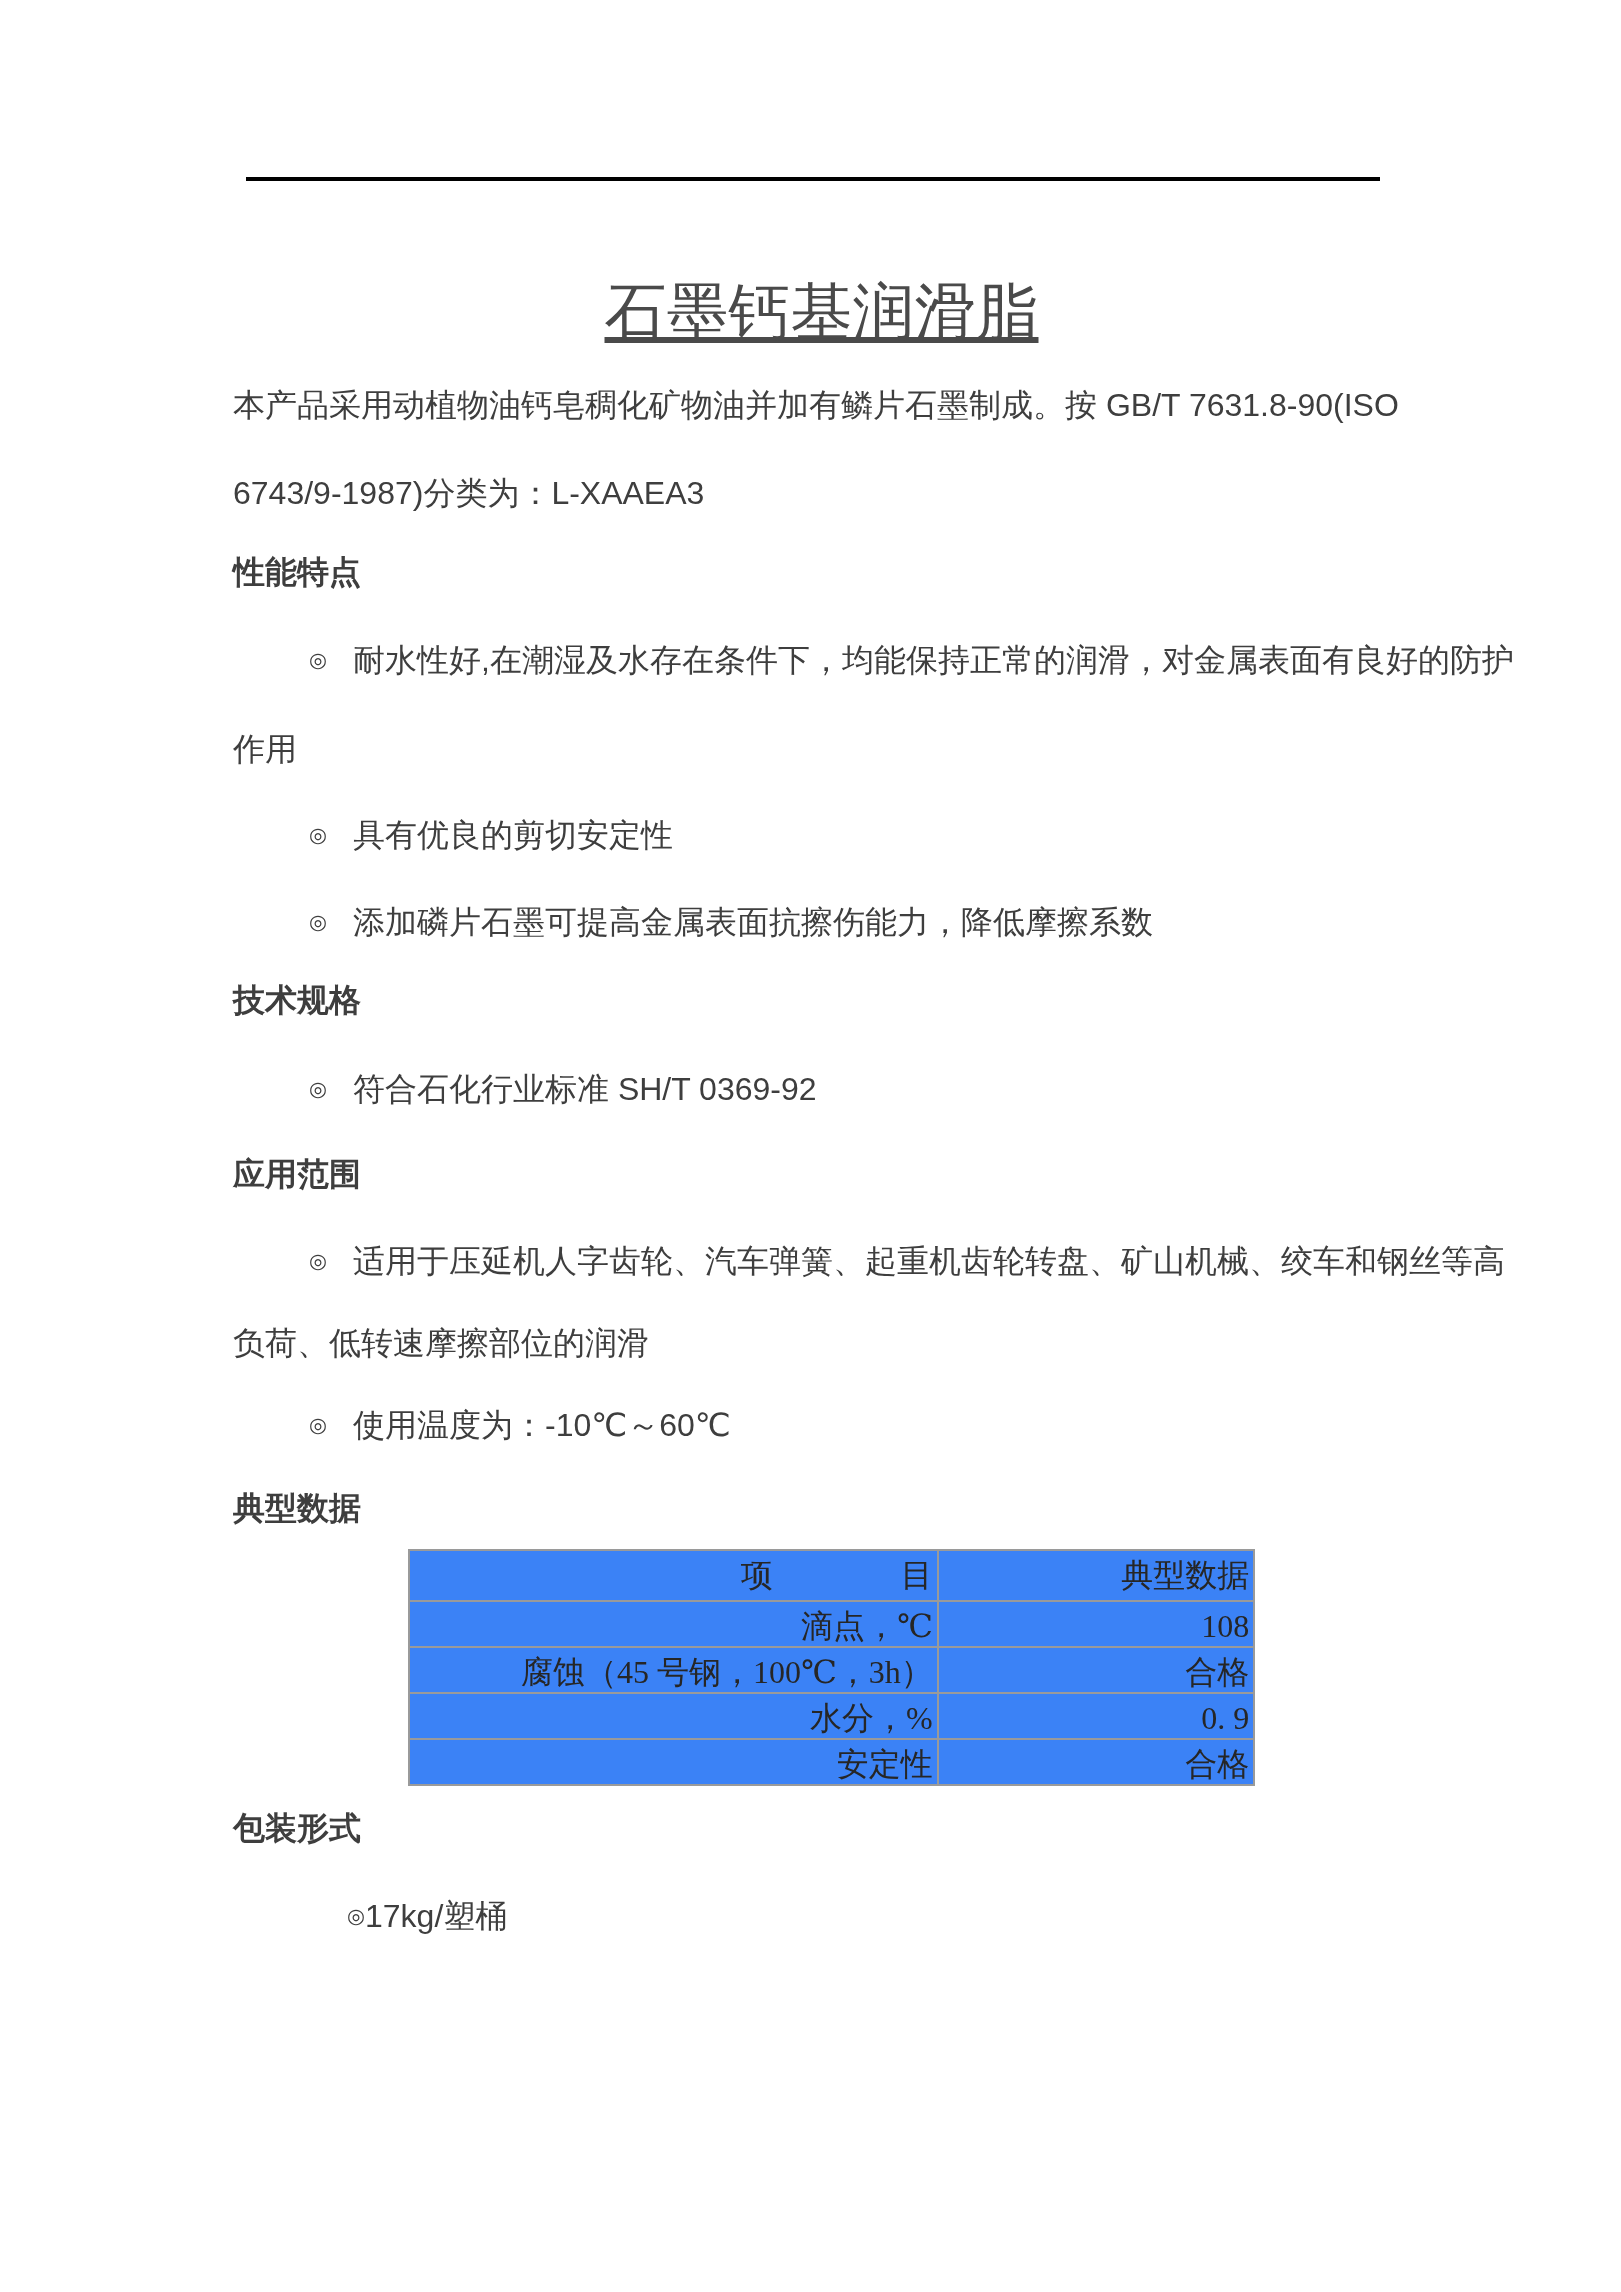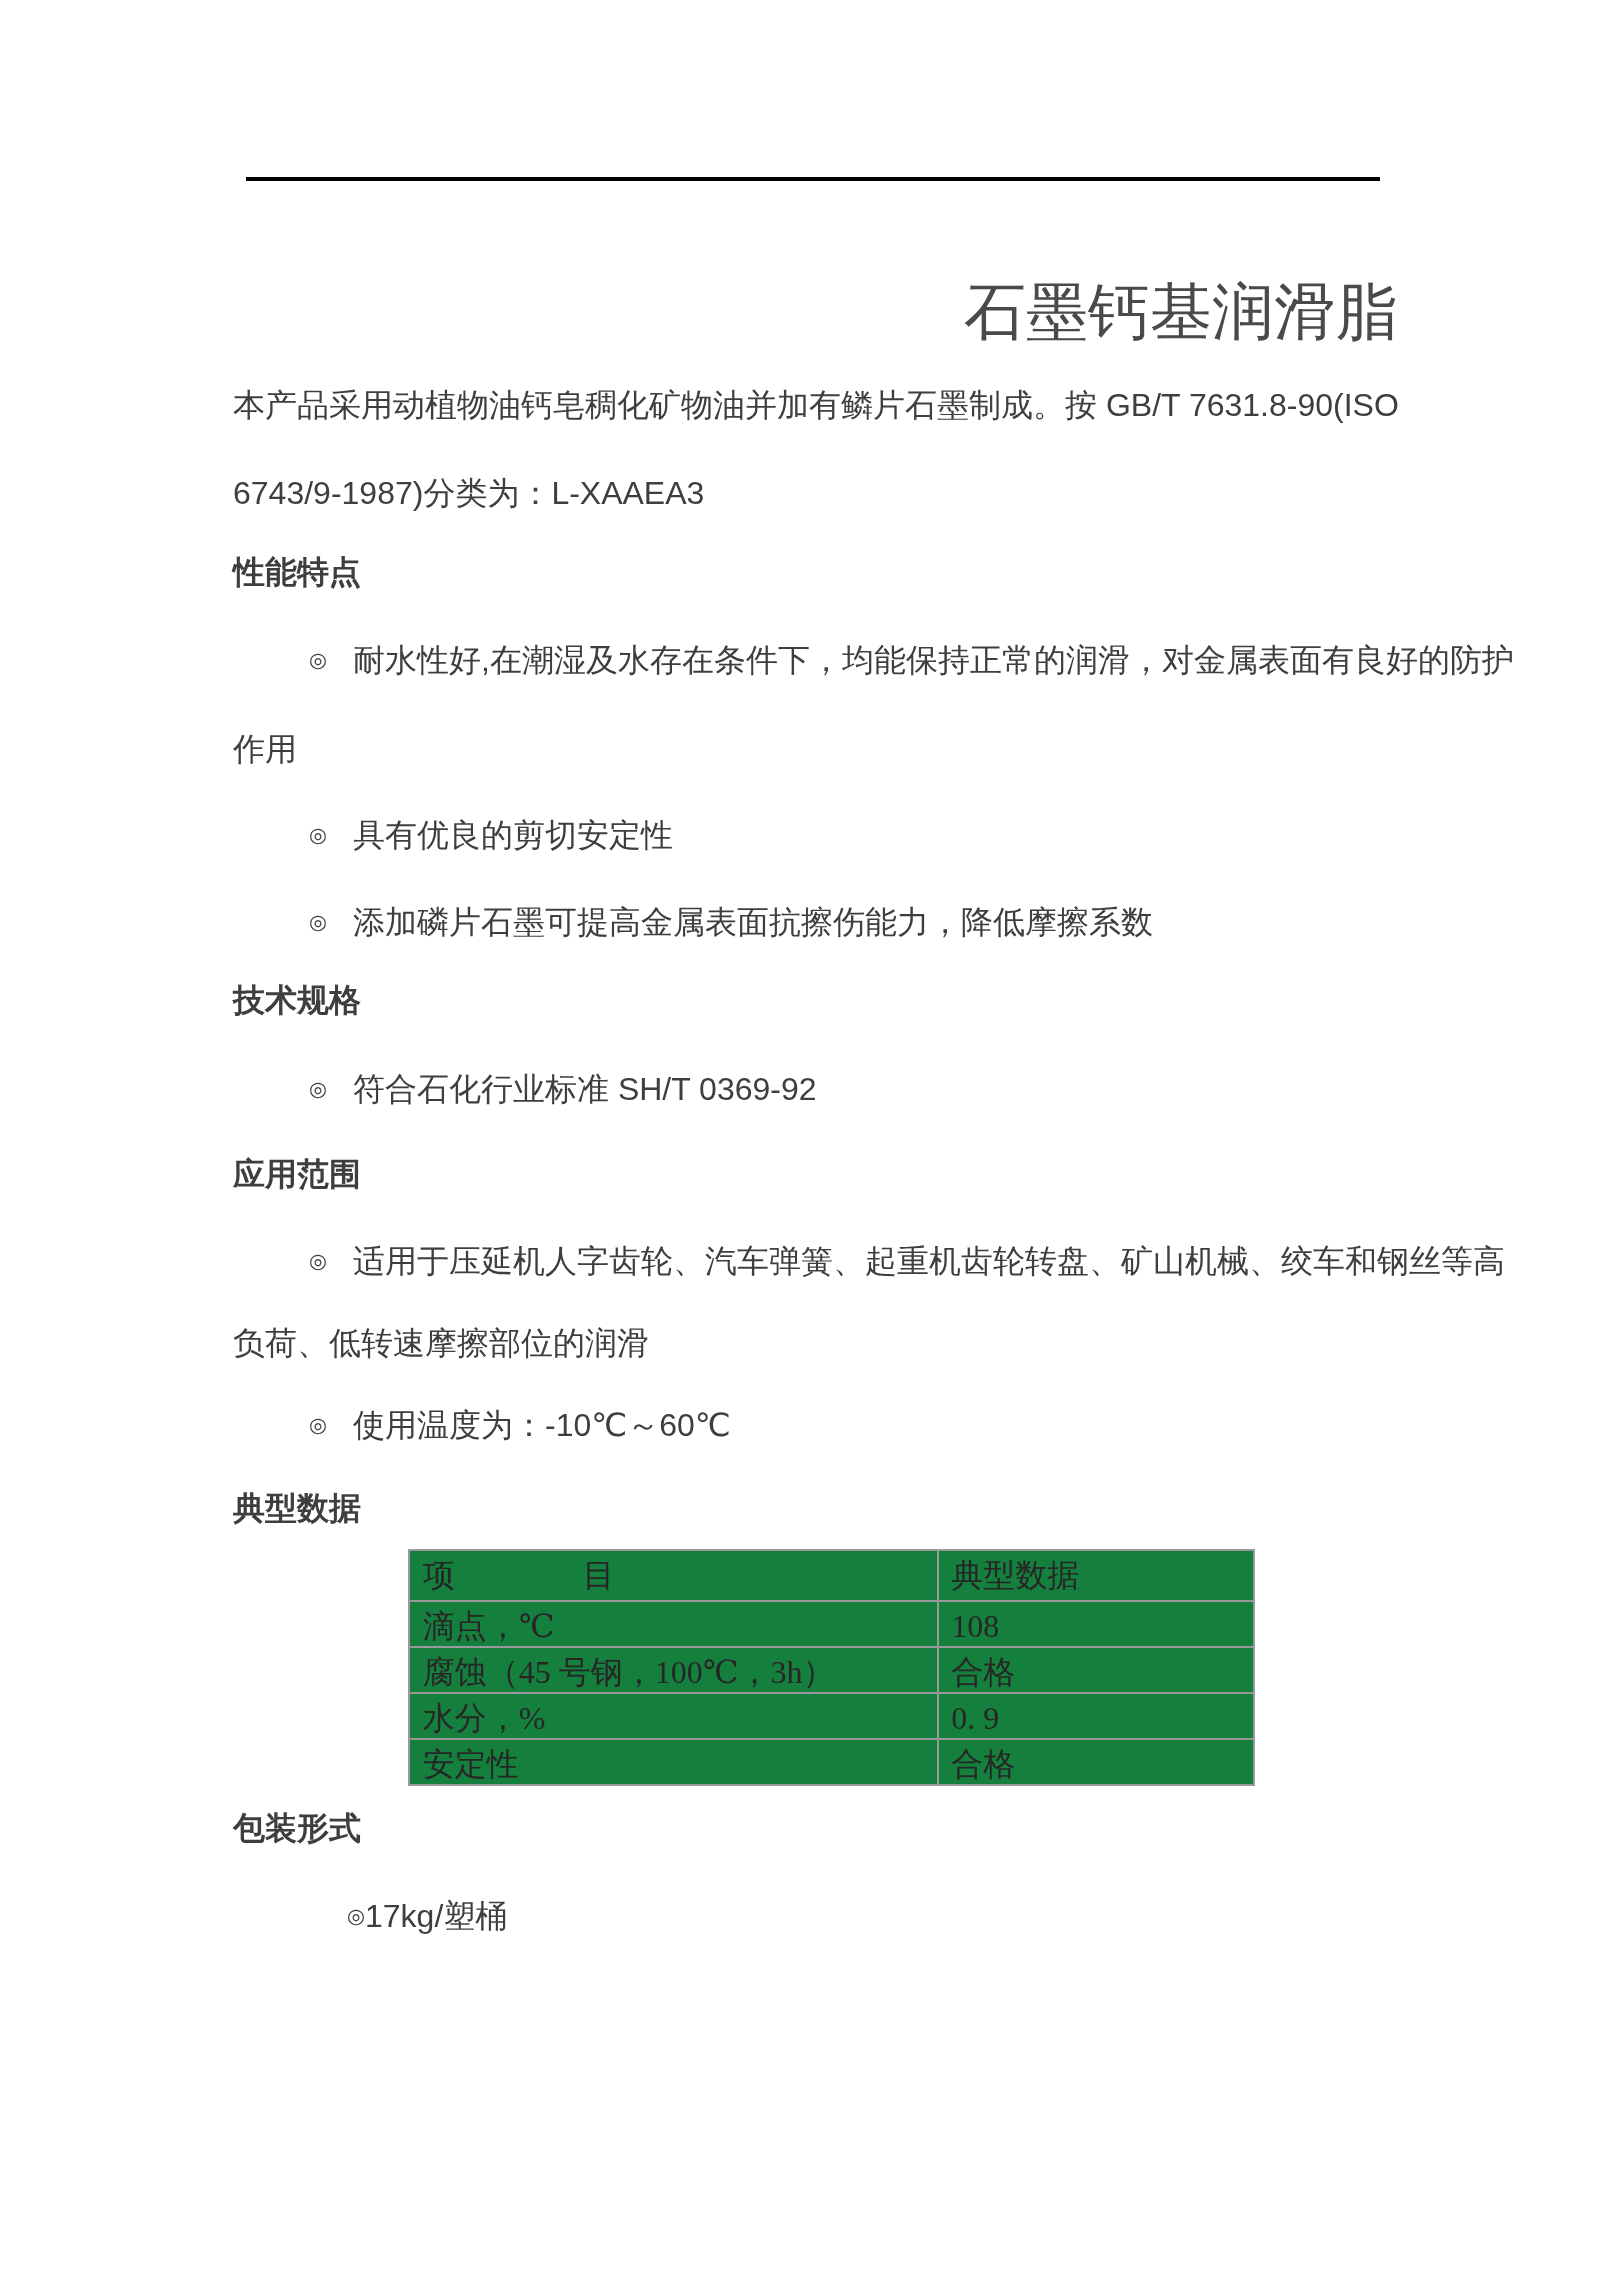--- a/index.html
+++ b/index.html
@@ -11,42 +11,43 @@
     color:#3e3e3e;
     overflow:hidden;
     margin:0 auto;
   }
   .rule{
     position:absolute;left:246px;top:177px;
     width:1134px;height:3.9px;background:#000000;
   }
   .title{
     position:absolute;left:245px;top:277px;width:1153px;
-    font-size:62px;line-height:69px;text-align:right;
-    color:#4a4a4a;white-space:nowrap;
+    font-size:62px;line-height:69px;text-align:center;
+    color:#4a4a4a;white-space:nowrap;text-decoration:underline;
   }
   .line{
     position:absolute;left:233px;
     font-size:32px;line-height:39px;white-space:nowrap;
     color:#3e3e3e;
   }
   .heading{font-weight:bold;}
   .bullet{left:309px;}
   .bullet.indent2{left:321px;text-align:right;}
   .marker{
     display:inline-block;width:44px;
     font-size:20.6px;color:#3e3e3e;vertical-align:3.9px;
   }
   table.typical{
     position:absolute;left:408px;top:1549px;
     border-collapse:collapse;table-layout:fixed;
     width:808px;
     font-family:"Liberation Serif","DejaVu Serif",serif;
     font-size:32px;color:#262626;
-    background:#15803d;
+    background:#3b82f6;
+    text-align:right;
   }
   table.typical td{
     border:2px solid #9a9a9a;
     padding:4.9px 3.9px 0 12.7px;
     line-height:39px;
     vertical-align:top;
     overflow:hidden;white-space:nowrap;
   }
   table.typical tr{height:32px;}
   table.typical tr.hdr{height:51px;}

